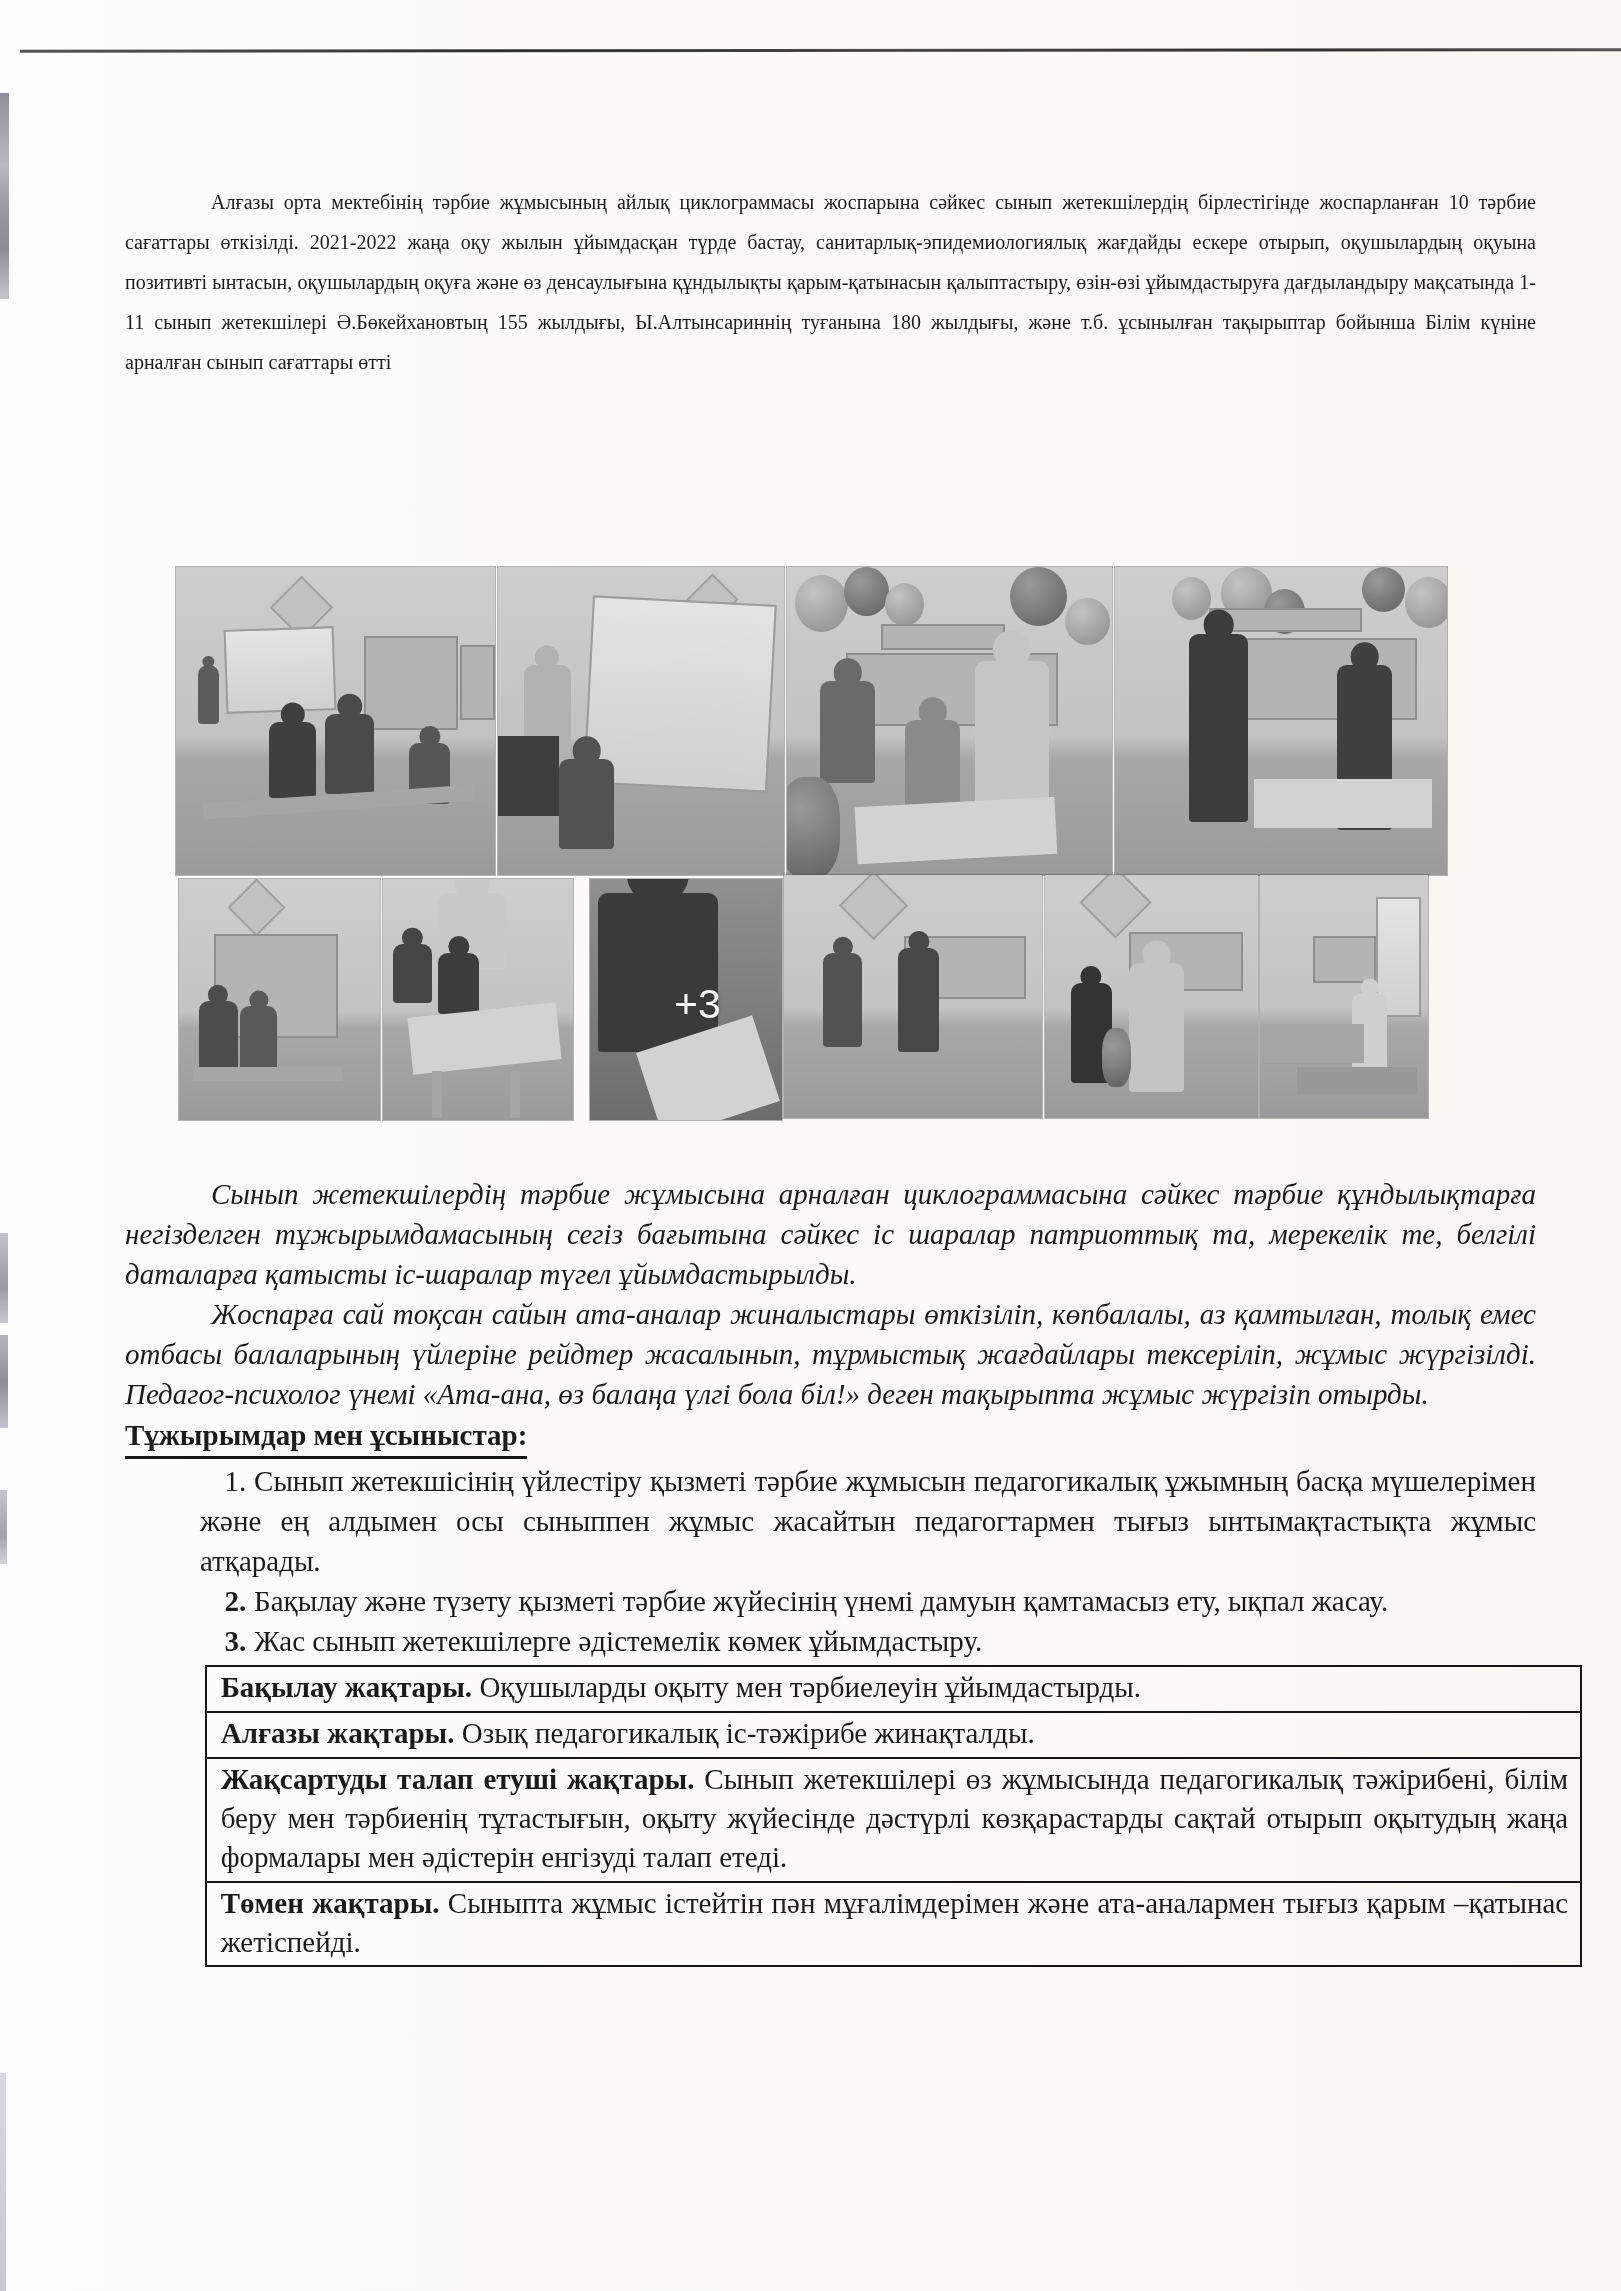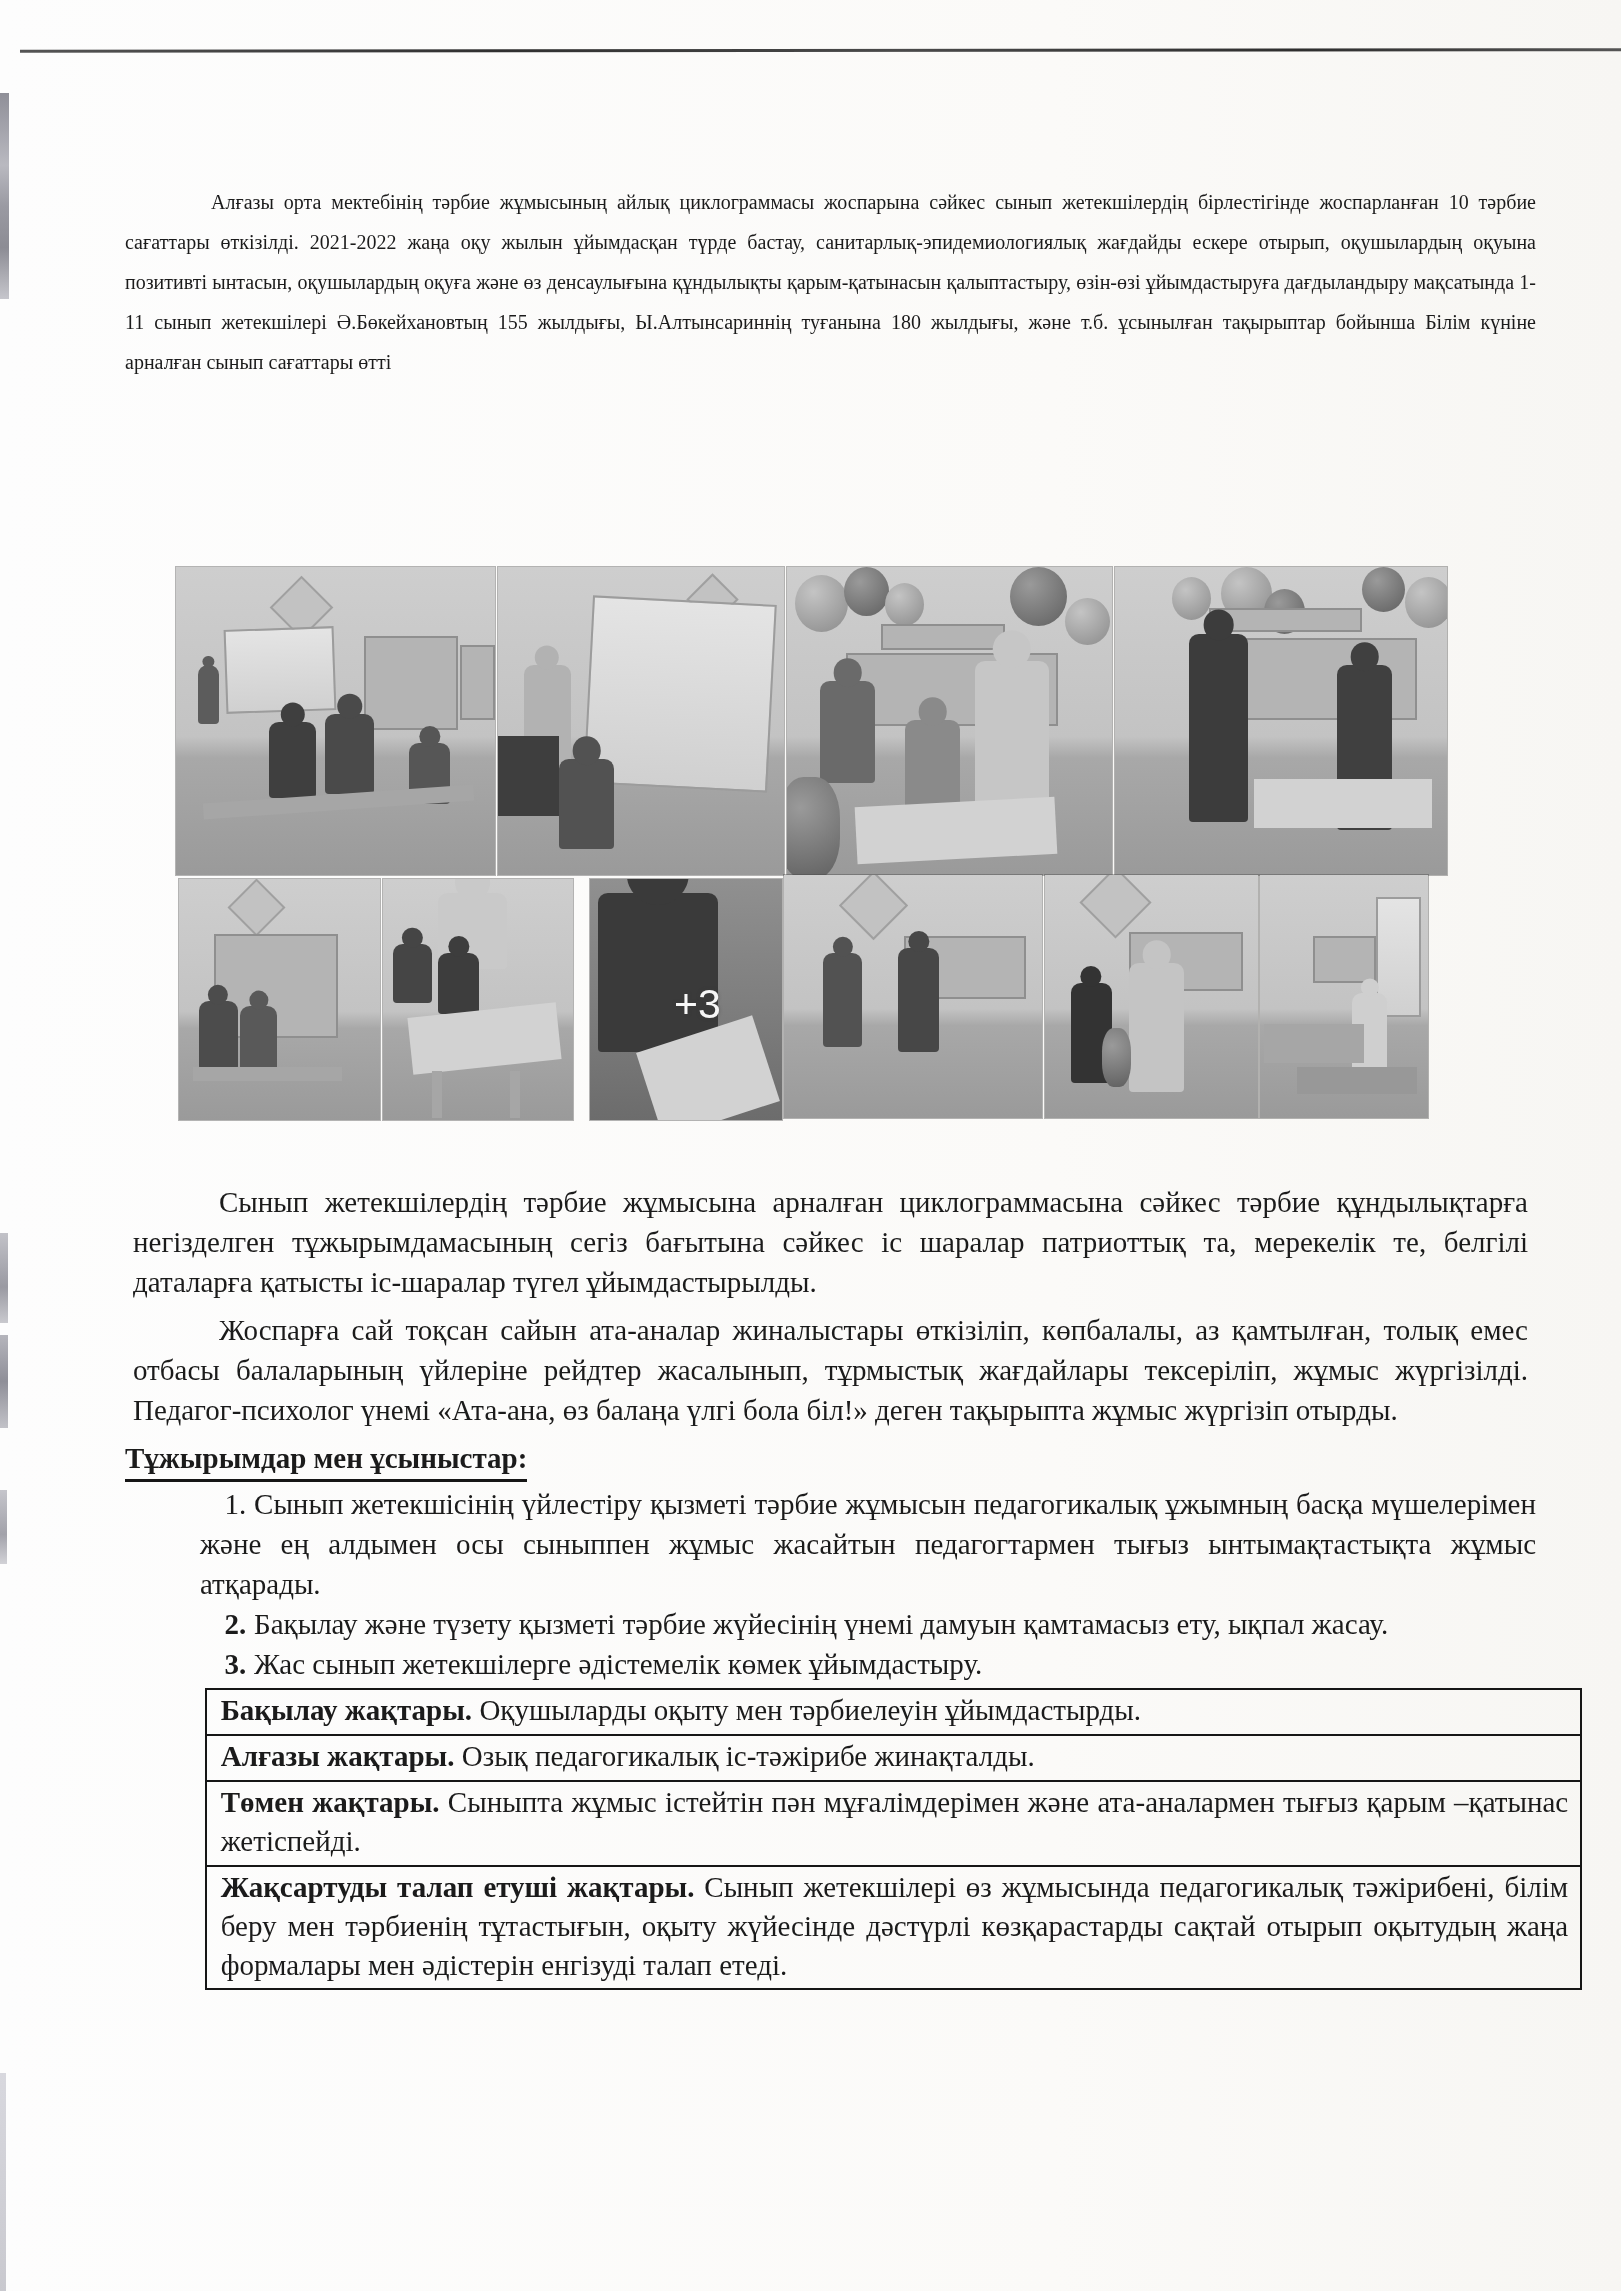--- a/index.html
+++ b/index.html
@@ -18,21 +18,21 @@
   .edge.e1{top:93px;height:206px;width:8.8px;
     background:linear-gradient(180deg,#8f8f98 0%,#b9b9c0 35%,#9a9aa2 55%,#8c8c94 75%,#c6c6cc 100%);}
   .edge.e2{top:1233px;height:90px;width:7.8px;background:linear-gradient(180deg,#c2c2c8,#9a9aa2 60%,#c9c9ce);}
   .edge.e3{top:1335px;height:93px;width:7.8px;background:linear-gradient(180deg,#b5b5bc,#8f8f98 50%,#c2c2c8);}
   .edge.e4{top:1490px;height:74px;width:6.9px;background:linear-gradient(180deg,#c5c5cb,#a2a2aa 60%,#d2d2d7);}
   .edge.e5{top:2073px;height:219px;width:5.9px;background:linear-gradient(180deg,#d8d8de,#c9c9cf);}
   
   .p1{position:absolute;left:125px;top:182px;width:1411px;
       font-size:20px;line-height:40px;text-align:justify;text-indent:86px;}
   .flow{position:absolute;left:125px;top:1174px;width:1411px;font-size:29px;line-height:40px;}
-  .flow p{margin:8px;text-align:justify;text-indent:86px;}
+  .flow p{margin:0;text-align:justify;text-indent:86px;font-style:italic;}
   .head{margin:1px 0 2px 0;font-size:29px;font-weight:bold;}
   .head span{display:inline-block;border-bottom:3.9px solid #161616;padding-bottom:1px;}
   .li{margin:0 0 0 75px;text-align:justify;text-indent:24.5px;}
   .li .num{padding-right:7.8px;}
   .li .num.b{font-weight:bold;}
   
   .rtable{margin:3.9px 0 0 80px;width:1373px;border:2.9px solid #161616;}
   .trow{border-bottom:2.9px solid #161616;padding:1px 11.8px 3.9px 13.7px;text-align:justify;line-height:39px;}
   .trow:last-child{border-bottom:none;}
   .tl{font-weight:bold;}
@@ -160,19 +160,19 @@
     <p>Сынып жетекшілердің тәрбие жұмысына арналған циклограммасына сәйкес тәрбие құндылықтарға негізделген тұжырымдамасының сегіз бағытына сәйкес іс шаралар патриоттық та, мерекелік те, белгілі даталарға қатысты іс-шаралар түгел ұйымдастырылды.</p>
     <p>Жоспарға сай тоқсан сайын ата-аналар жиналыстары өткізіліп,  көпбалалы, аз қамтылған, толық емес отбасы балаларының үйлеріне рейдтер жасалынып, тұрмыстық жағдайлары тексеріліп, жұмыс жүргізілді. Педагог-психолог үнемі «Ата-ана, өз балаңа үлгі бола біл!» деген тақырыпта жұмыс жүргізіп отырды.</p>
     <div class="head"><span>Тұжырымдар мен  ұсыныстар:</span></div>
     <div class="li"><span class="num">1.</span><span>Сынып жетекшісінің үйлестіру қызметі тәрбие жұмысын педагогикалық ұжымның басқа мүшелерімен және ең алдымен осы сыныппен   жұмыс жасайтын педагогтармен тығыз ынтымақтастықта жұмыс атқарады.</span></div>
     <div class="li"><span class="num b">2.</span><span>Бақылау және түзету қызметі тәрбие жүйесінің үнемі дамуын қамтамасыз ету, ықпал жасау.</span></div>
     <div class="li"><span class="num b">3.</span><span>Жас сынып жетекшілерге әдістемелік көмек ұйымдастыру.</span></div>
 
     <div class="rtable">
       <div class="trow"><span class="tl">Бақылау жақтары.</span><span> Оқушыларды  оқыту мен тәрбиелеуін ұйымдастырды.</span></div>
       <div class="trow"><span class="tl">Алғазы жақтары.</span><span>  Озық педагогикалық  іс-тәжірибе жинақталды.</span></div>
+      <div class="trow"><span class="tl">Жақсартуды талап етуші жақтары.</span><span> Сынып  жетекшілері өз жұмысында педагогикалық тәжірибені, білім беру мен тәрбиенің тұтастығын, оқыту жүйесінде дәстүрлі көзқарастарды сақтай отырып оқытудың жаңа формалары мен әдістерін енгізуді талап етеді.</span></div>
       <div class="trow"><span class="tl">Төмен жақтары.</span><span>  Сыныпта жұмыс істейтін пән мұғалімдерімен және ата-аналармен тығыз қарым –қатынас жетіспейді.</span></div>
-      <div class="trow"><span class="tl">Жақсартуды талап етуші жақтары.</span><span> Сынып  жетекшілері өз жұмысында педагогикалық тәжірибені, білім беру мен тәрбиенің тұтастығын, оқыту жүйесінде дәстүрлі көзқарастарды сақтай отырып оқытудың жаңа формалары мен әдістерін енгізуді талап етеді.</span></div>
     </div>
   </div>
 
 </div>
 
 
 </body></html>

